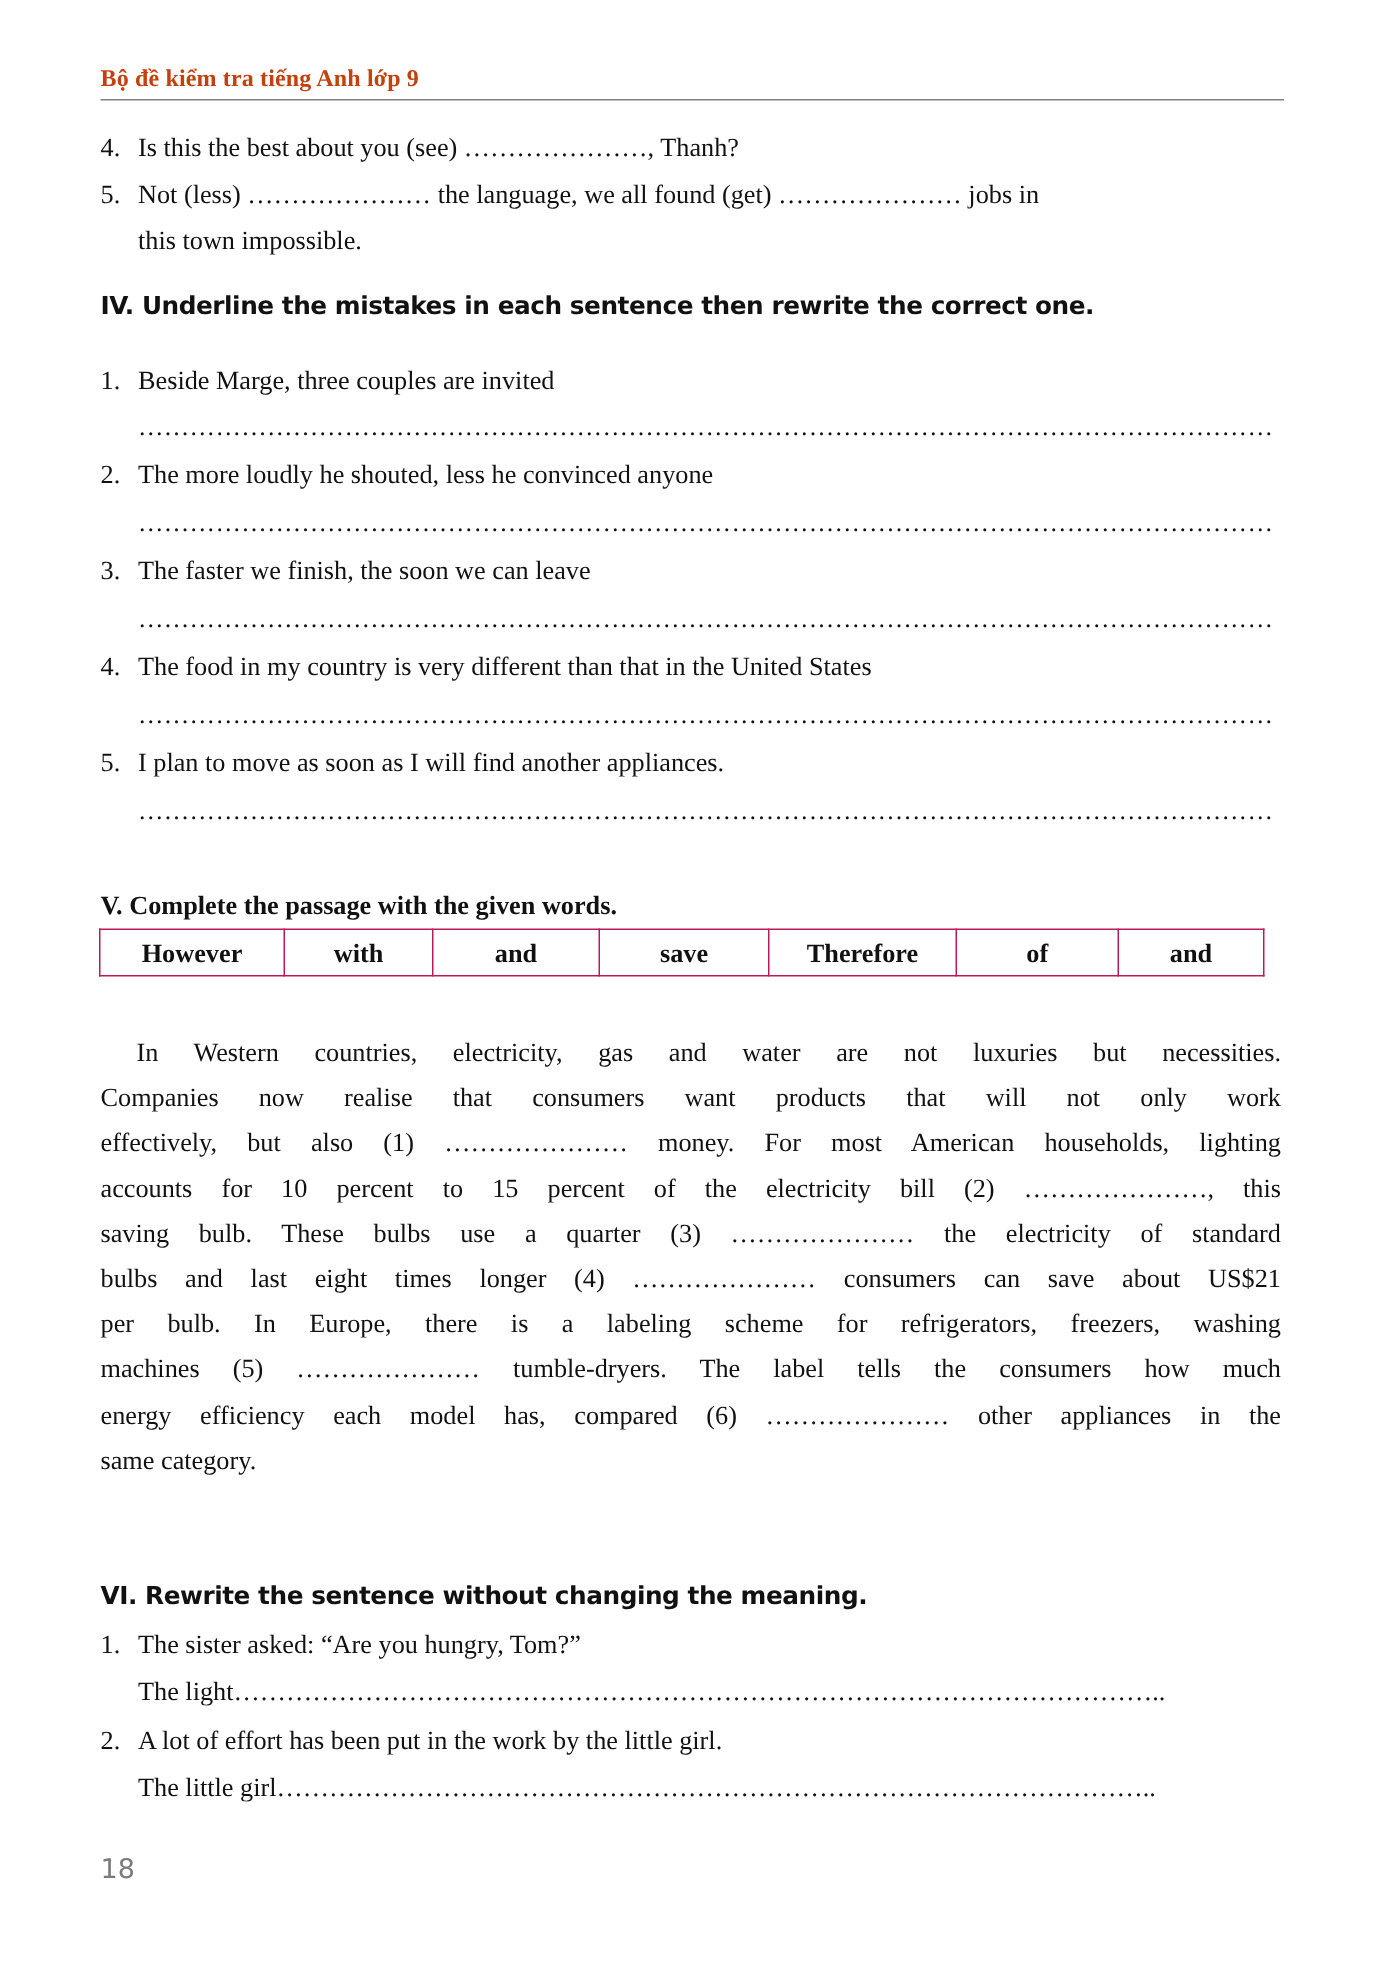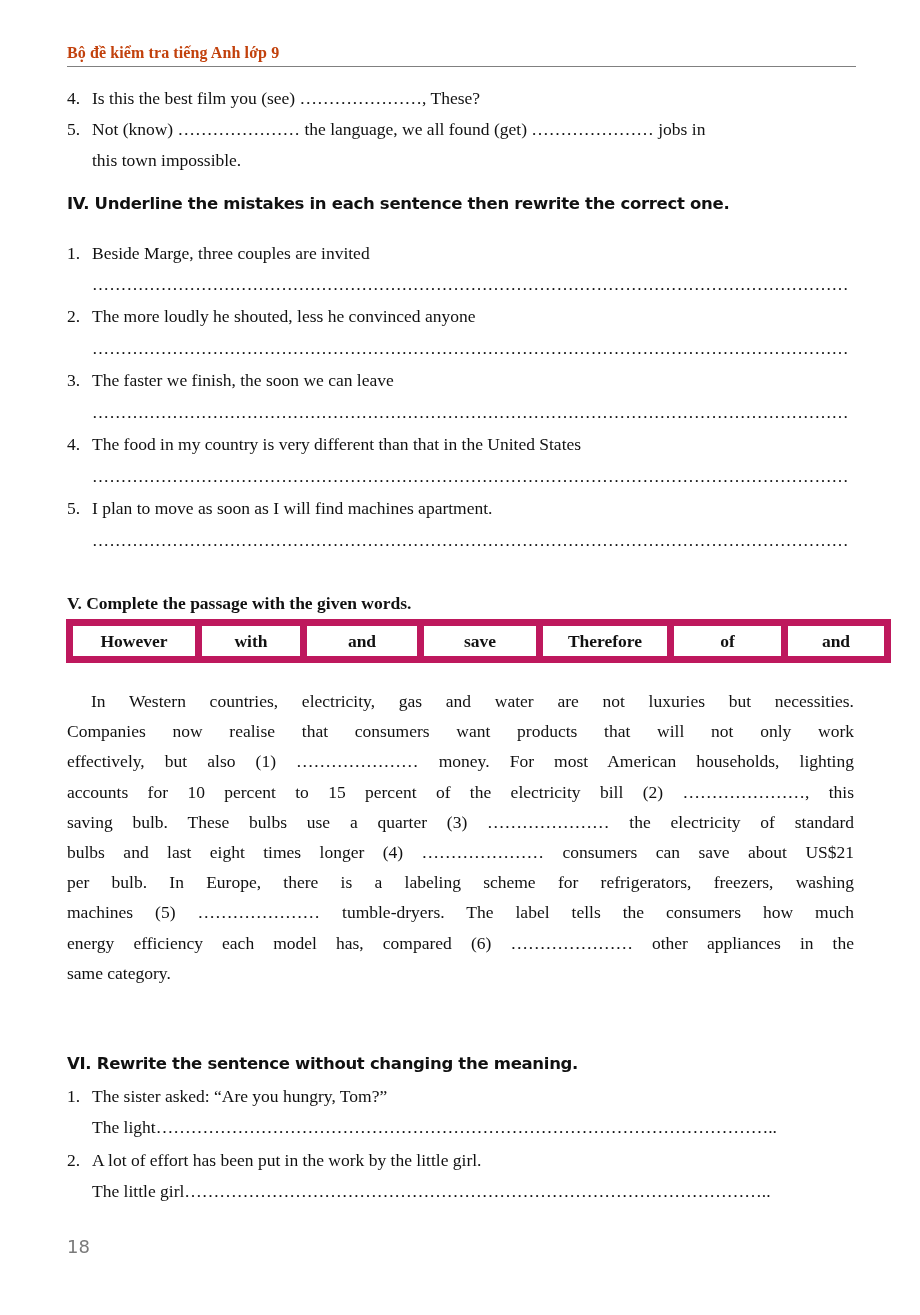--- a/index.html
+++ b/index.html
@@ -13,45 +13,45 @@
   .line { position: absolute; left: 67px; width: 790px; font-size: 17.5px; line-height: 20px;
           font-family: "Liberation Serif", serif; white-space: nowrap; }
   .num { display: inline-block; width: 25px; }
   .indent { left: 92px; width: 765px; }
   .dots { position: absolute; left: 92px; width: 762px; font-size: 17px; line-height: 20px;
           overflow: hidden; white-space: nowrap; font-family: "Liberation Serif", serif; letter-spacing: 0.2px; }
   .sec-head { position: absolute; left: 67px; font-size: 16.5px; font-weight: bold;
               font-family: "DejaVu Sans", "Liberation Sans", sans-serif; letter-spacing: -0.3px; }
   .sec-head-serif { font-family: "Liberation Serif", serif; font-size: 17.5px; letter-spacing: 0; }
   .words-table { position: absolute; left: 66px; top: 619px; border-collapse: collapse; }
-  .words-table td { border: 7px solid #be185d; height: 30px; padding: 0; text-align: center;
+  .words-table td { border: 1px solid #be185d; height: 30px; padding: 0; text-align: center;
                     font-weight: bold; font-size: 17.5px; font-family: "Liberation Serif", serif; }
   .passage { position: absolute; left: 67px; top: 686px; width: 787px; font-size: 17.5px;
              line-height: 30.2px; text-align: justify; font-family: "Liberation Serif", serif; }
   .passage .pl { display: block; text-align: justify; text-align-last: justify; height: 30.2px; white-space: nowrap; }
   .passage .pl.first { padding-left: 24px; }
   .passage .pl.last { text-align-last: left; }
   .page-num { position: absolute; left: 67px; top: 1236px; font-size: 18px; color: #7a7a7a;
               font-family: "DejaVu Sans", "Liberation Sans", sans-serif; text-align: right; }
   .ans-inline { position: absolute; left: 92px; width: 762px; font-size: 17.5px; line-height: 20px;
                 white-space: nowrap; overflow: hidden; font-family: "Liberation Serif", serif; }
 </style>
 </head>
 <body>
 
 <div class="page">
 
   <div class="header-title">Bộ đề kiểm tra tiếng Anh lớp 9</div>
   <div class="header-rule"></div>
 
   <div class="line" style="top:88px;">
-    <span class="num">4.</span><span>Is this the best film you (see) …………………, These?</span>
+    <span class="num">4.</span><span>Is this the best about you (see) …………………, Thanh?</span>
   </div>
   <div class="line" style="top:119px;">
-    <span class="num">5.</span><span>Not (know) ………………… the language, we all found (get) ………………… jobs in</span>
+    <span class="num">5.</span><span>Not (less) ………………… the language, we all found (get) ………………… jobs in</span>
   </div>
   <div class="line indent" style="top:150px;">this town impossible.</div>
 
   <div class="sec-head" style="top:194px;">IV. Underline the mistakes in each sentence then rewrite the correct one.</div>
 
   <div class="line" style="top:243px;">
     <span class="num">1.</span><span>Beside Marge, three couples are invited</span>
   </div>
   <div class="dots" style="top:275px;">……………………………………………………………………………………………………………………</div>
 
@@ -64,21 +64,21 @@
     <span class="num">3.</span><span>The faster we finish, the soon we can leave</span>
   </div>
   <div class="dots" style="top:403px;">……………………………………………………………………………………………………………………</div>
 
   <div class="line" style="top:434px;">
     <span class="num">4.</span><span>The food in my country is very different than that in the United States</span>
   </div>
   <div class="dots" style="top:467px;">……………………………………………………………………………………………………………………</div>
 
   <div class="line" style="top:498px;">
-    <span class="num">5.</span><span>I plan to move as soon as I will find machines apartment.</span>
+    <span class="num">5.</span><span>I plan to move as soon as I will find another appliances.</span>
   </div>
   <div class="dots" style="top:531px;">……………………………………………………………………………………………………………………</div>
 
   <div class="sec-head sec-head-serif" style="top:593px;">V. Complete the passage with the given words.</div>
 
   <table class="words-table">
     <tbody>
         <tr>
       <td style="width:122px;">However</td>
       <td style="width:98px;">with</td>

